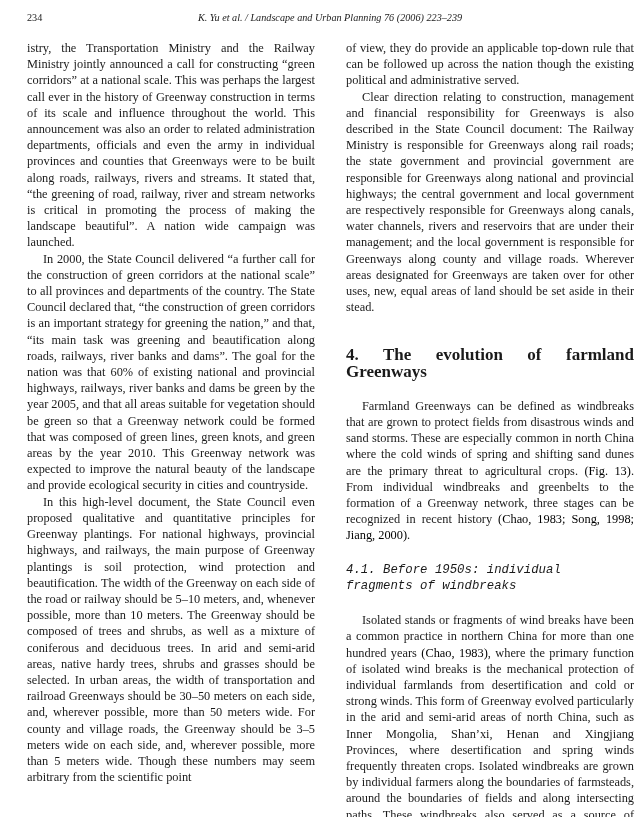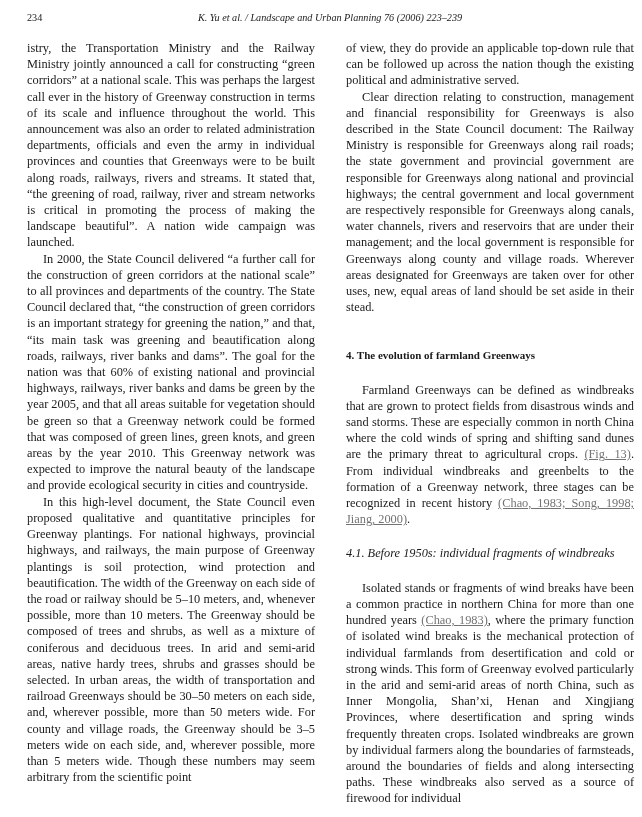--- a/index.html
+++ b/index.html
@@ -7,25 +7,25 @@
            font-family: "Liberation Serif", "DejaVu Serif", serif; color: #1a1a1a; }
     .header { position: absolute; top: 12px; left: 27px; width: 606px; height: 16px; font-size: 10.2px; }
     .page-num { position: absolute; left: 0; top: 0; text-align: right; }
     .running-title { position: absolute; left: 0; right: 0; text-align: center; font-style: italic; top: 0; }
     .col { position: absolute; top: 40px; width: 288px; font-size: 12.35px; line-height: 16.2px; text-align: justify; }
     .col.left { left: 27px; }
     .col.right { left: 346px; }
     .col p { margin: 0; text-indent: 0; }
     .col p.indent { text-indent: 16px; }
     .col p.noindent { text-indent: 0; }
-    .section-heading { font-weight: bold; margin: 0; font-size: 11px; text-indent: 0; }
-    .subsection-heading { font-style: italic; margin: 0; text-align: left; text-indent: 0; }
+    .section-heading { font-weight: bold; margin: 0; font-size: 17px; text-indent: 0; }
+    .subsection-heading { font-style: italic; margin: 0; text-align: left; text-indent: 0; font-family: Liberation Mono, monospace; }
     .gap-a { height: 32px; }
     .gap-c { height: 18px; }
-    .link { color: #737373; text-decoration: underline; }
+    .link { color: #000000; }
   </style>
 </head>
 <body>
 
 <div class="header">
   <span class="page-num">234</span>
   <span class="running-title">K. Yu et al. / Landscape and Urban Planning 76 (2006) 223–239</span>
 </div>
 
 <div class="col left">

